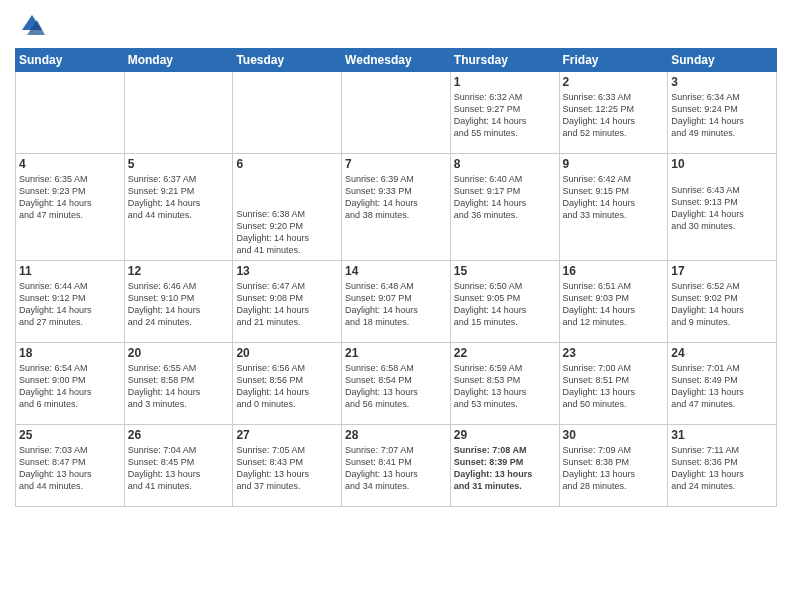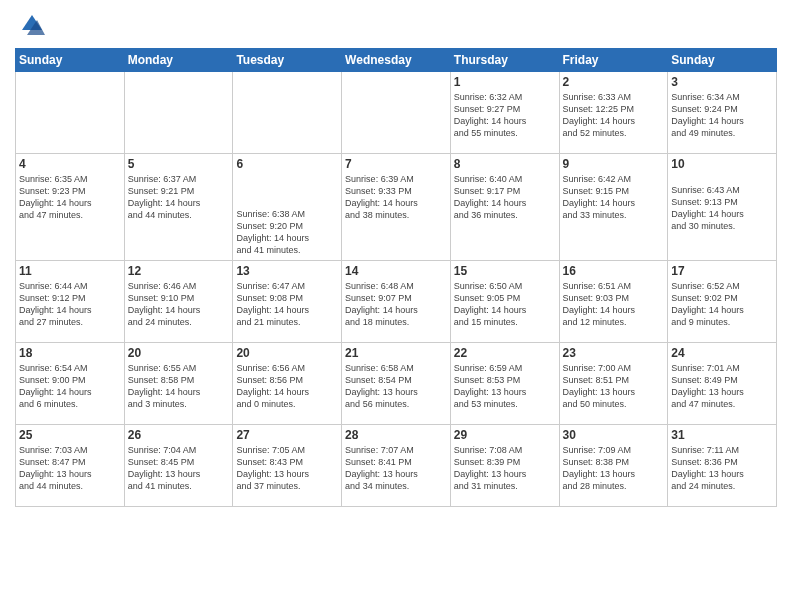--- a/index.html
+++ b/index.html
@@ -338,21 +338,21 @@
           </td>
           <td>
             <div class="day-number">28</div>
             <div class="day-info" style="white-space: pre-line;">Sunrise: 7:07 AM
 Sunset: 8:41 PM
 Daylight: 13 hours
 and 34 minutes.</div>
           </td>
           <td>
             <div class="day-number">29</div>
-            <div class="day-info" style="white-space: pre-line;">Sunrise: 7:08 AM
+            <div class="day-info" style="white-space: pre-line; font-weight: bold;">Sunrise: 7:08 AM
 Sunset: 8:39 PM
 Daylight: 13 hours
 and 31 minutes.</div>
           </td>
           <td>
             <div class="day-number">30</div>
             <div class="day-info" style="white-space: pre-line;">Sunrise: 7:09 AM
 Sunset: 8:38 PM
 Daylight: 13 hours
 and 28 minutes.</div>

